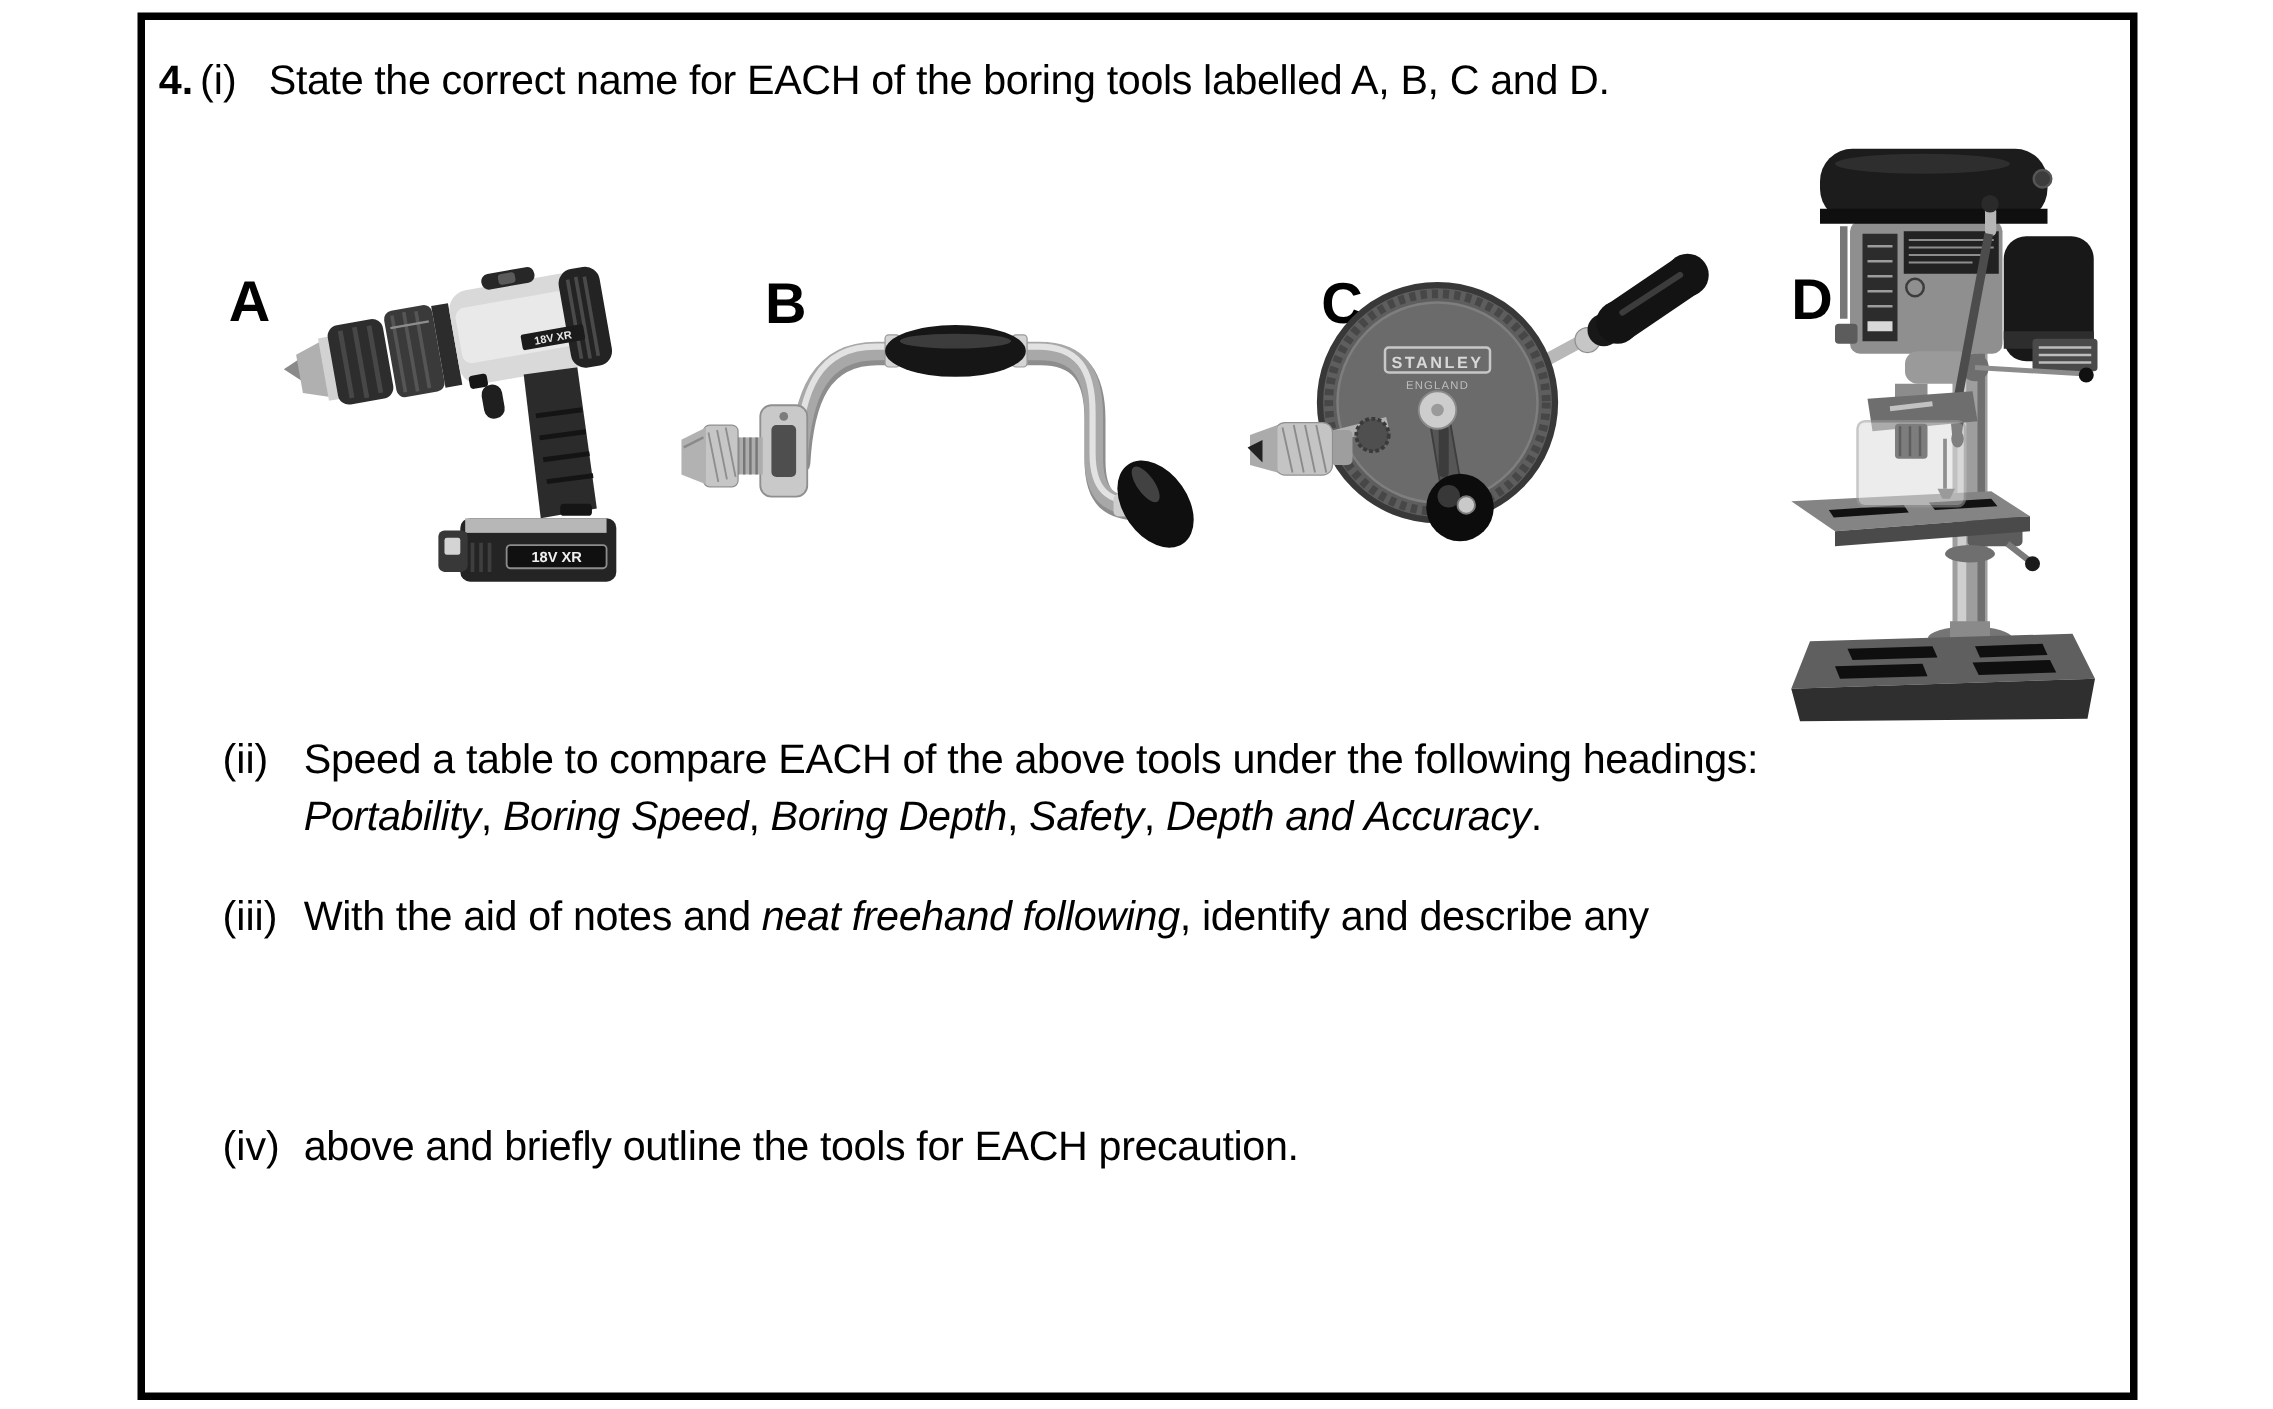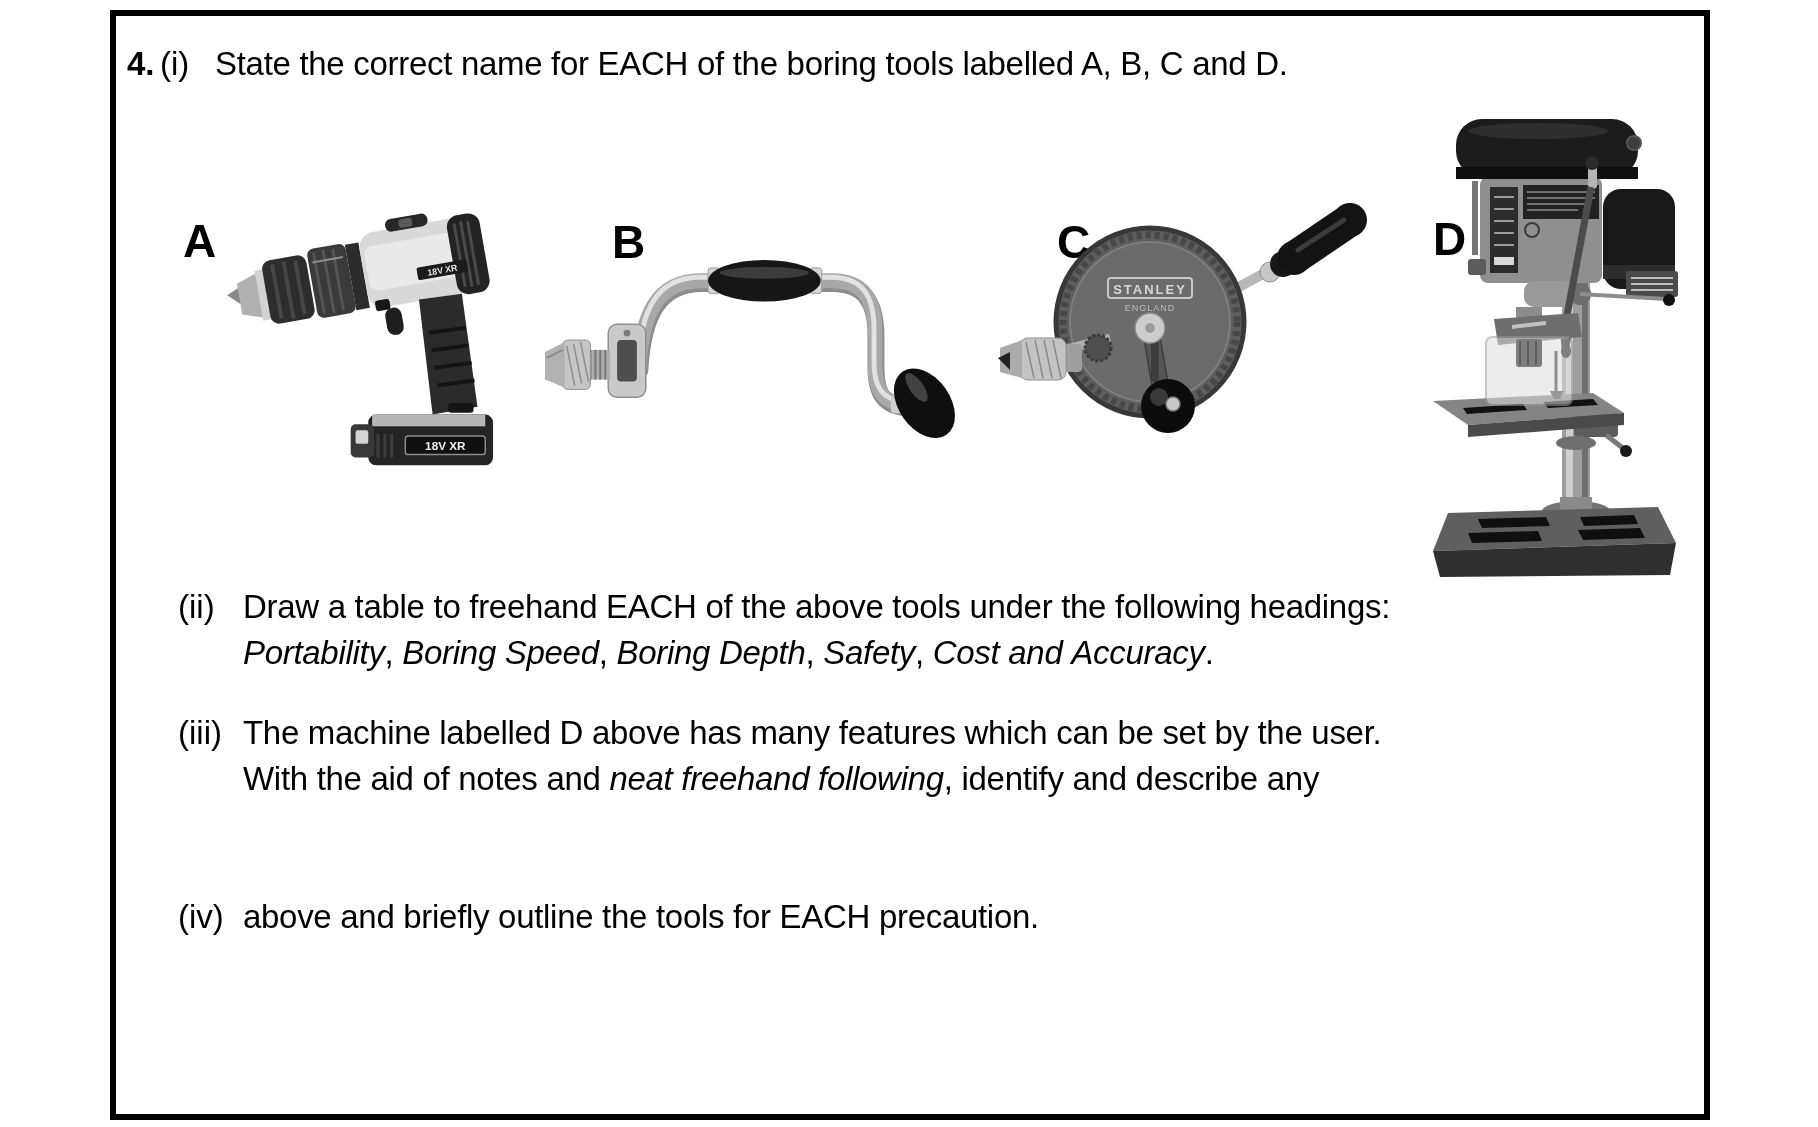--- a/index.html
+++ b/index.html
@@ -213,27 +213,26 @@
       <line x1="92" y1="228" x2="92" y2="252" stroke="#5e5e5e" stroke-width="2"></line>
       <line x1="100" y1="228" x2="100" y2="252" stroke="#5e5e5e" stroke-width="2"></line>
       <line x1="108" y1="228" x2="108" y2="252" stroke="#5e5e5e" stroke-width="2"></line>
       <line x1="128" y1="238" x2="128" y2="278" stroke="#8f8f8f" stroke-width="3"></line>
       <polygon points="122,278 136,278 132,286 126,286" fill="#9a9a9a"></polygon>
     </g>
   </svg>
 
   <div class="marker" style="left:178px;top:584px;">(ii)</div>
   <div class="textblock" style="left:243px;top:584px;">
-    <div class="line"><span>Draw a table to freehand </span><span class="b">EACH</span><span> of the above tools under the following headings:</span></div>
-    <div class="line"><span class="b i">Portability</span><span>, </span><span class="b i">Boring Speed</span><span>, </span><span class="b i">Boring Depth</span><span>, </span><span class="b i">Safety</span><span>, </span><span class="b i">Cost</span><span> </span><span class="i">and</span><span> </span><span class="b i">Accuracy</span><span>.</span></div>
+    <div class="line"><span>Speed a table to compare </span><span class="b">EACH</span><span> of the above tools under the following headings:</span></div>
+    <div class="line"><span class="b i">Portability</span><span>, </span><span class="b i">Boring Speed</span><span>, </span><span class="b i">Boring Depth</span><span>, </span><span class="b i">Safety</span><span>, </span><span class="b i">Depth</span><span> </span><span class="i">and</span><span> </span><span class="b i">Accuracy</span><span>.</span></div>
   </div>
 
   <div class="marker" style="left:178px;top:710px;">(iii)</div>
   <div class="textblock" style="left:243px;top:710px;">
-    <div class="line"><span>The machine labelled </span><span class="b">D</span><span> above has many features which can be set by the user.</span></div>
     <div class="line"><span>With the aid of notes and </span><span class="b i">neat freehand following</span><span>, identify and describe any</span></div>
   </div>
 
   <div class="marker" style="left:178px;top:894px;">(iv)</div>
   <div class="textblock" style="left:243px;top:894px;">
     <div class="line"><span>above and briefly outline the tools for </span><span class="b">EACH</span><span> precaution.</span></div>
   </div>
 </div>
 
 </body></html>

